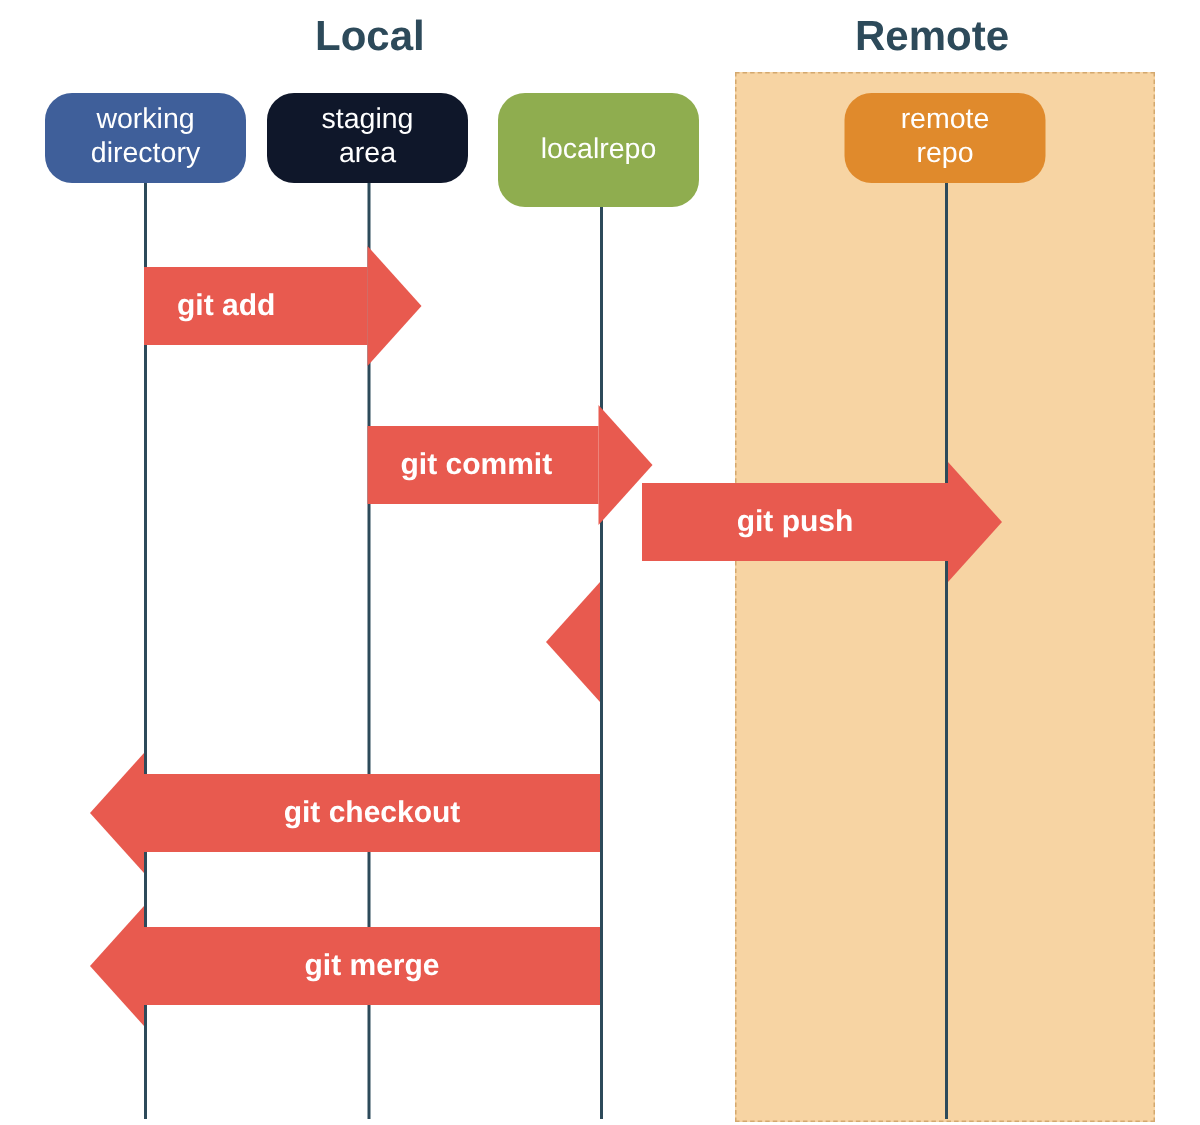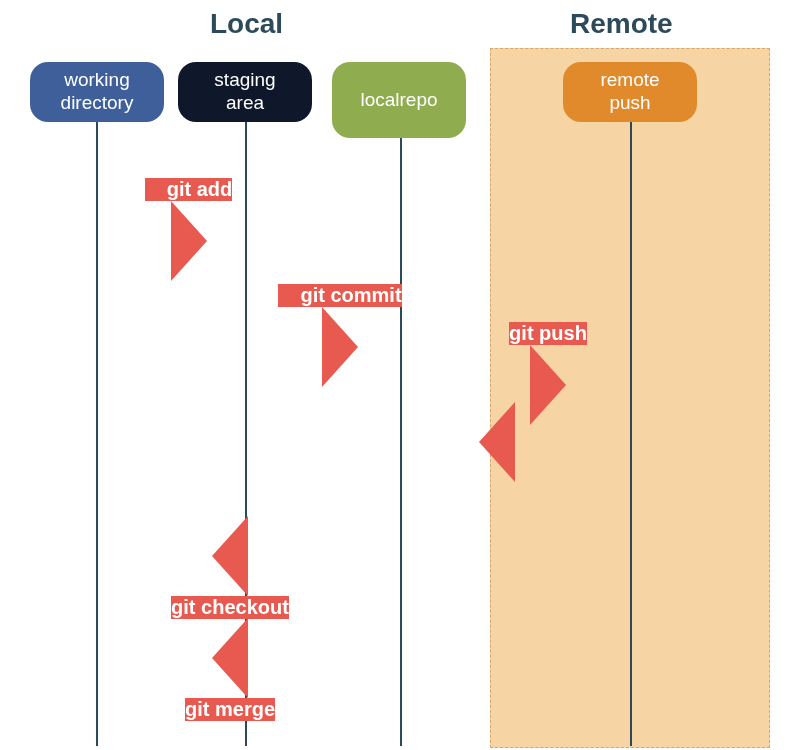--- a/index.html
+++ b/index.html
@@ -37,21 +37,20 @@
     .lifeline {
       position: absolute;
       width: 2px;
       background: #2d4a5a;
     }
     .arrow {
       position: absolute;
       height: 52px;
       display: flex;
       align-items: center;
-      flex-direction: column;
     }
     .arrow-body {
       background: #e85a4f;
       height: 100%;
       display: flex;
       align-items: center;
       color: #fff;
       font-size: 20px;
       font-weight: bold;
       white-space: nowrap;
@@ -85,21 +84,21 @@
 </div>
 <div class="column-box" style="left:178px; top:62px; width:134px; height:60px; background:#0f172a;">
   <span>staging</span>
   <span>area</span>
 </div>
 <div class="column-box" style="left:332px; top:62px; width:134px; height:76px; background:#8fad4f;">
   <span>localrepo</span>
 </div>
 <div class="column-box" style="left:563px; top:62px; width:134px; height:60px; background:#e08a2c;">
   <span>remote</span>
-  <span>push</span>
+  <span>repo</span>
 </div>
 
 <div class="arrow" style="left:96px; top:178px; width:185px;">
   <div class="arrow-body left-pad" style="flex:1;">git add</div>
   <div class="arrow-head-right"></div>
 </div>
 
 <div class="arrow" style="left:245px; top:260px; width:190px;margin-top:24px;">
   <div class="arrow-body left-pad" style="flex:1;">git commit</div>
   <div class="arrow-head-right"></div>

